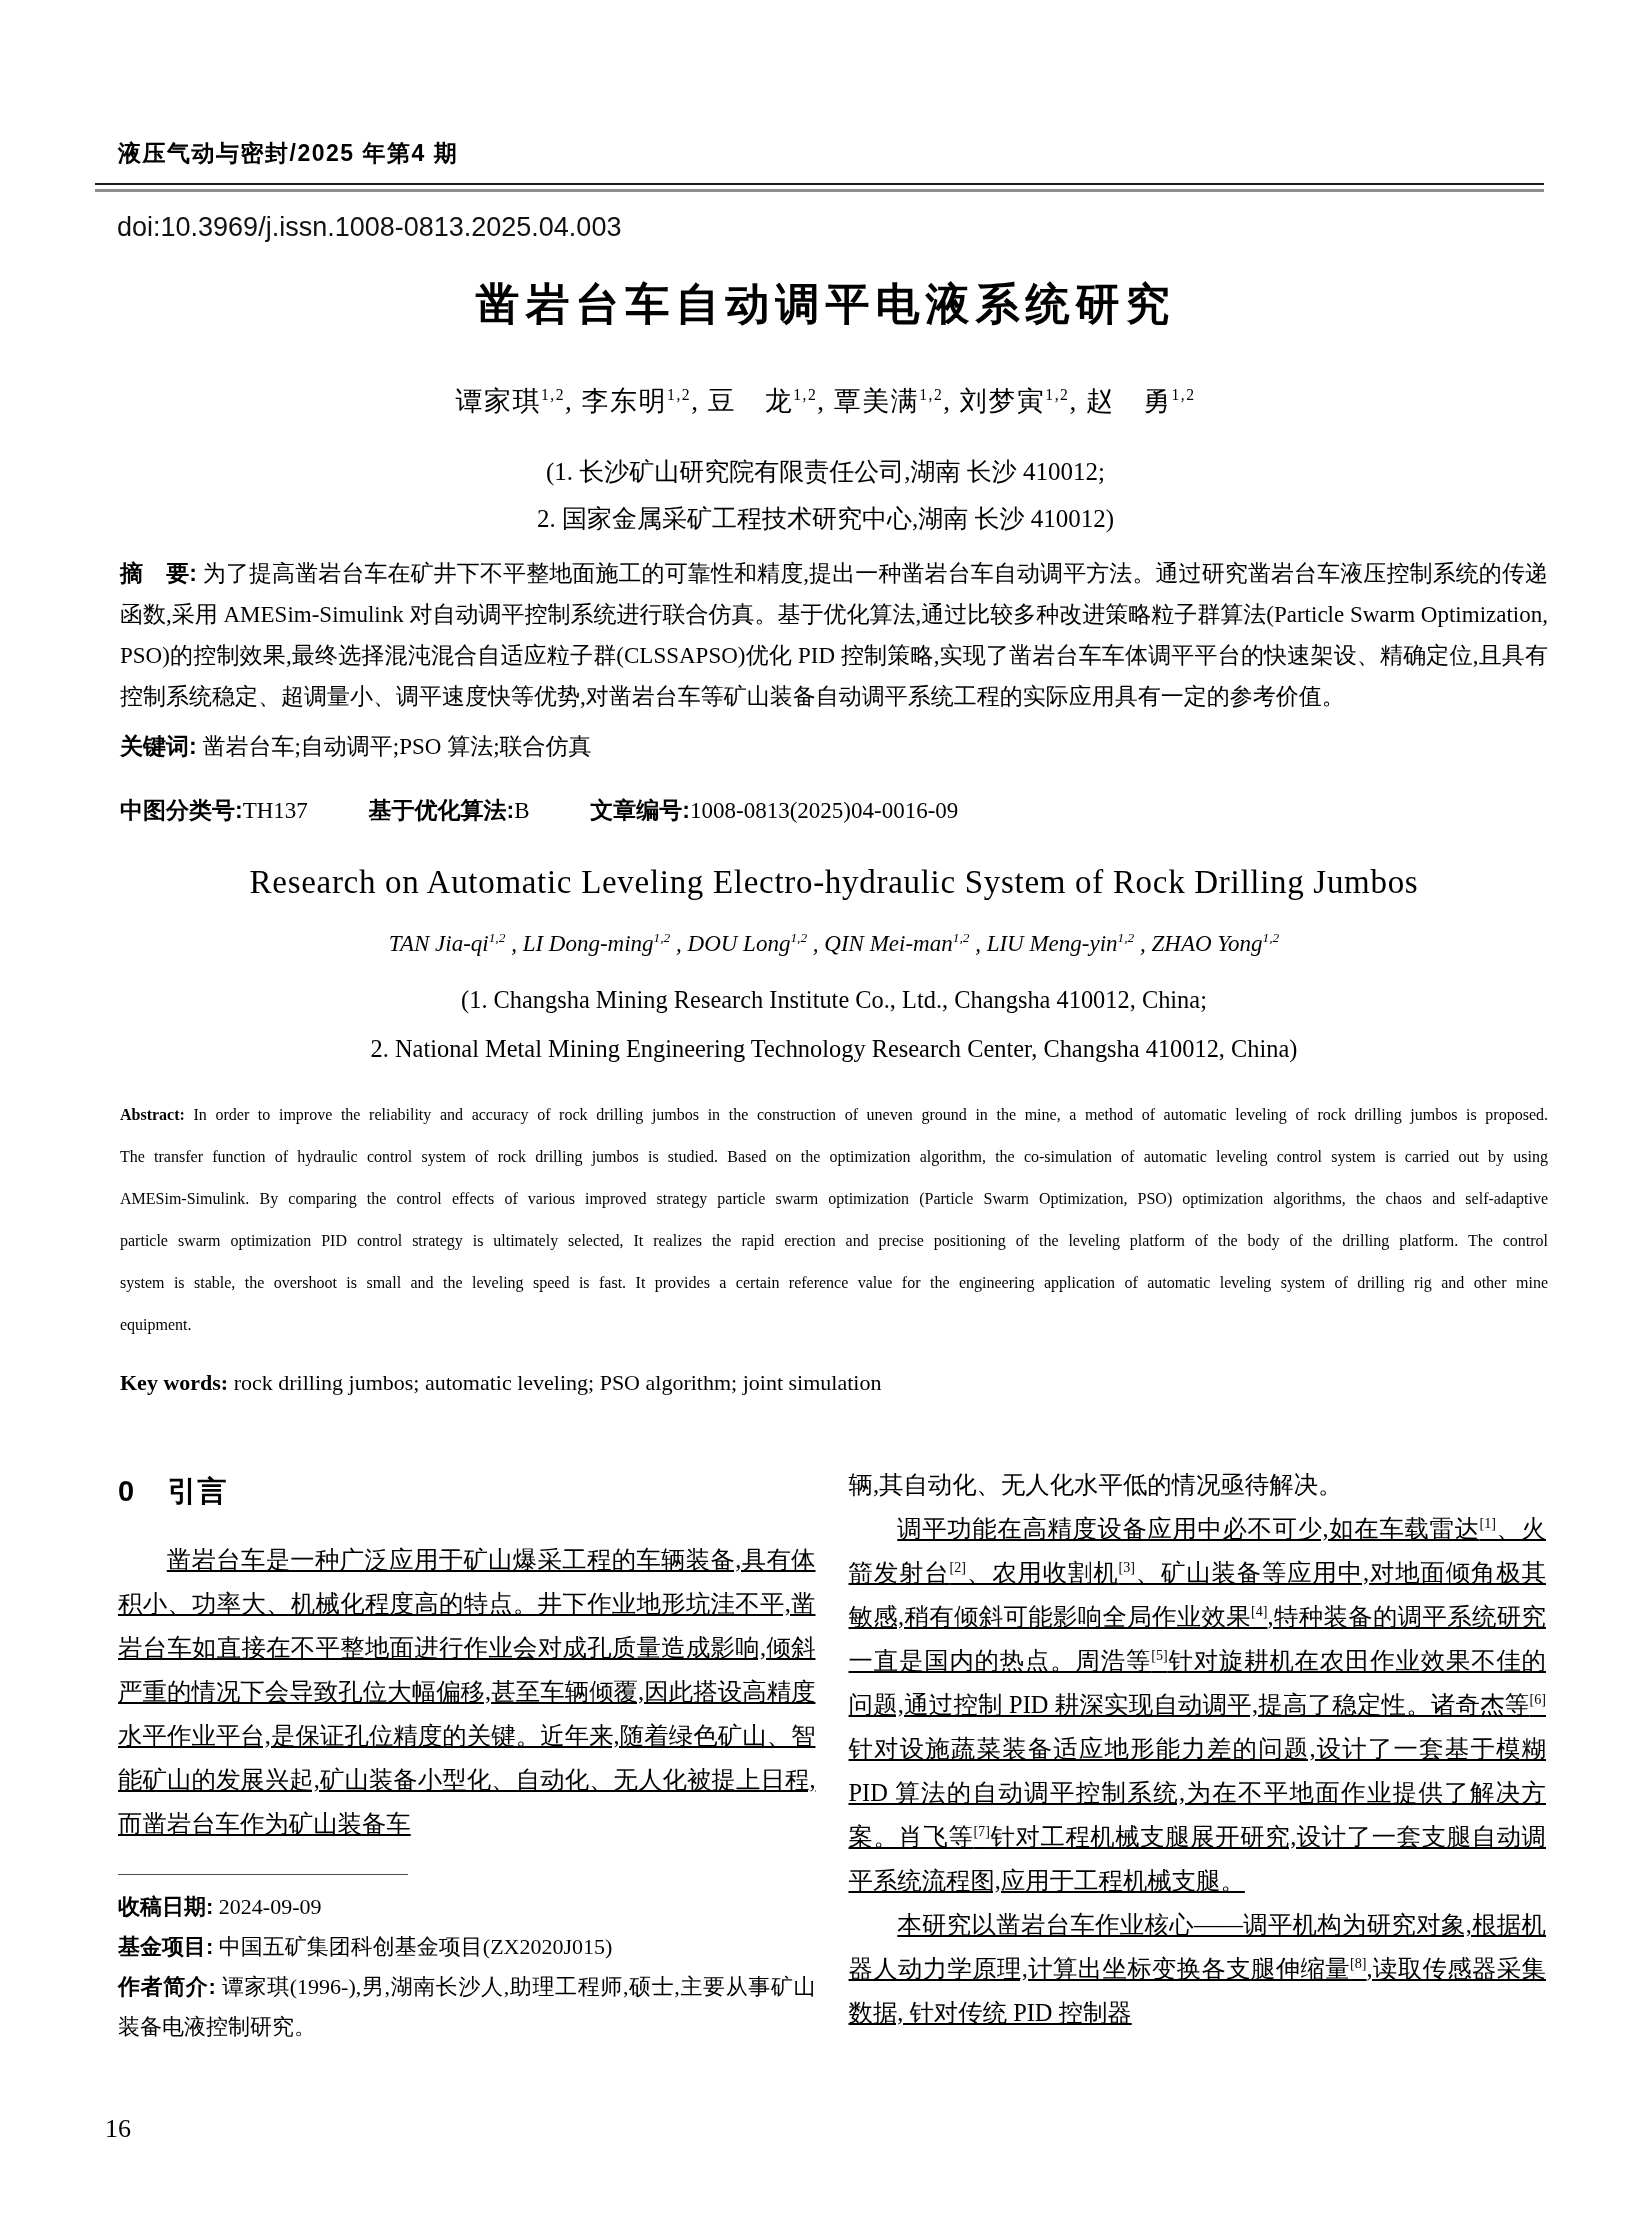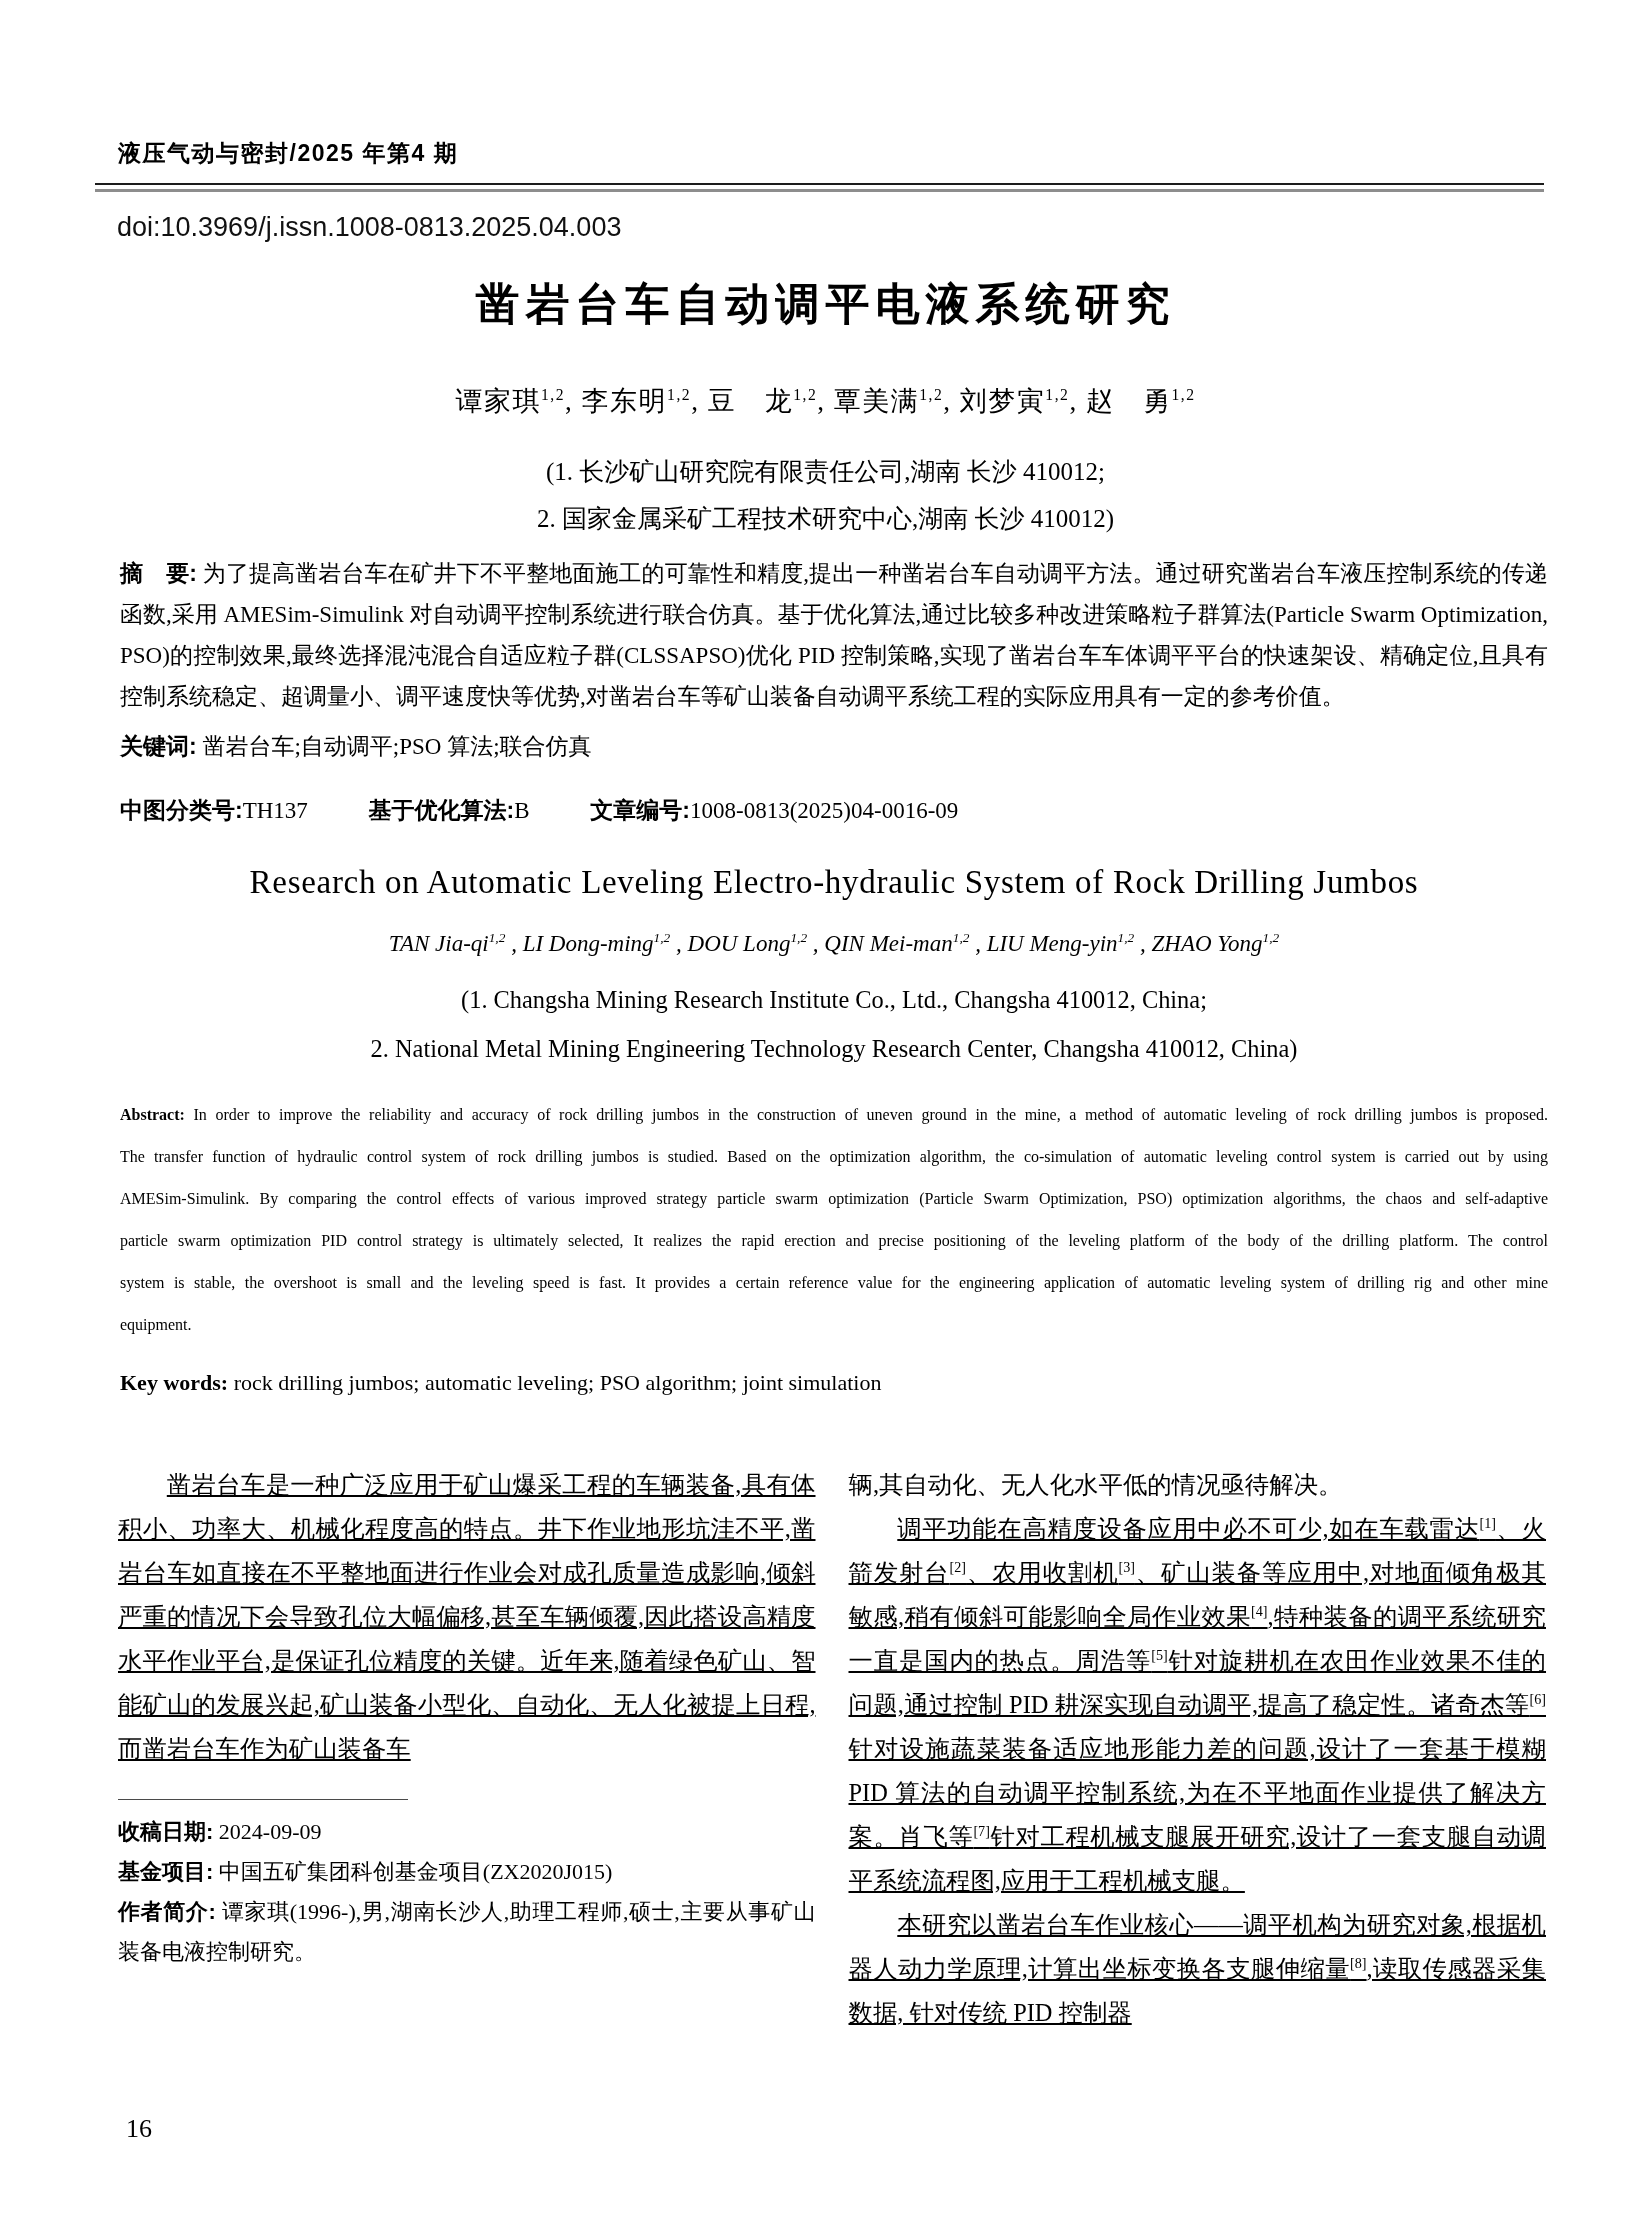--- a/index.html
+++ b/index.html
@@ -59,21 +59,21 @@
   .section-heading{
     font-family:"Liberation Sans", sans-serif;font-weight:bold;
     font-size:29px;margin:6px 0 25px 0;letter-spacing:0.7px;
   }
   .section-heading .sec-num{margin-right:33px;}
   .col p{margin:0;}
   .col p.indent{text-indent:2em;text-decoration:underline;}
 
   .footnote{margin-top:28px;font-size:22px;line-height:40px;text-align:justify;}
   .footnote-rule{width:290px;border-top:1.5px solid #4a4a4a;margin-bottom:12px;}
-  .page-number{position:absolute;left:126px;top:2114px;font-size:26px;}
+  .page-number{position:absolute;left:105px;top:2114px;font-size:26px;}
 </style>
 </head>
 <body>
 
 <div class="page">
 
   <div class="journal-header">液压气动与密封/2025 年第4 期</div>
   <div class="header-rule"></div>
   <div class="doi-line">doi:10.3969/j.issn.1008-0813.2025.04.003</div>
 
@@ -123,20 +123,23 @@
 
     <p class="abstract-en"><span class="en-label">Abstract:</span> <span>In order to improve the reliability and accuracy of rock drilling jumbos in the construction of uneven ground in the mine, a method of automatic leveling of rock drilling jumbos is proposed. The transfer function of hydraulic control system of rock drilling jumbos is studied. Based on the optimization algorithm, the co-simulation of automatic leveling control system is carried out by using AMESim-Simulink. By comparing the control effects of various improved strategy particle swarm optimization (Particle Swarm Optimization, PSO) optimization algorithms, the chaos and self-adaptive particle swarm optimization PID control strategy is ultimately selected, It realizes the rapid erection and precise positioning of the leveling platform of the body of the drilling platform. The control system is stable, the overshoot is small and the leveling speed is fast. It provides a certain reference value for the engineering application of automatic leveling system of drilling rig and other mine equipment.</span></p>
 
     <p class="keywords-en"><span class="en-label">Key words:</span> <span>rock drilling jumbos; automatic leveling; PSO algorithm; joint simulation</span></p>
 
   </div>
 
   <div class="columns">
 
     <div class="col">
+      <div class="section-heading">
+        <span class="sec-num">0</span><span>引言</span>
+      </div>
       <p class="indent">凿岩台车是一种广泛应用于矿山爆采工程的车辆装备,具有体积小、功率大、机械化程度高的特点。井下作业地形坑洼不平,凿岩台车如直接在不平整地面进行作业会对成孔质量造成影响,倾斜严重的情况下会导致孔位大幅偏移,甚至车辆倾覆,因此搭设高精度水平作业平台,是保证孔位精度的关键。近年来,随着绿色矿山、智能矿山的发展兴起,矿山装备小型化、自动化、无人化被提上日程,而凿岩台车作为矿山装备车</p>
 
       <div class="footnote">
         <div class="footnote-rule"></div>
         <div><span class="label-bold">收稿日期:</span> <span>2024-09-09</span></div>
         <div><span class="label-bold">基金项目:</span> <span>中国五矿集团科创基金项目(ZX2020J015)</span></div>
         <div><span class="label-bold">作者简介:</span> <span>谭家琪(1996-),男,湖南长沙人,助理工程师,硕士,主要从事矿山装备电液控制研究。</span></div>
       </div>
     </div>
 

